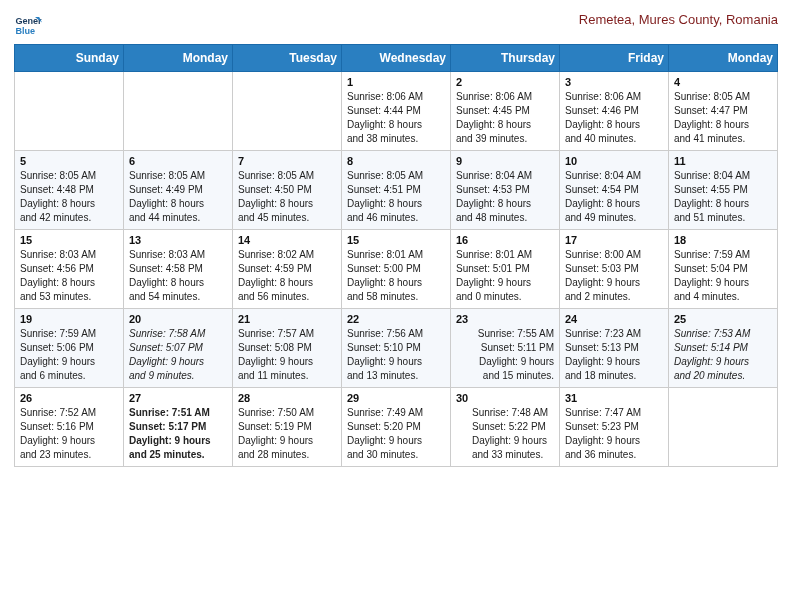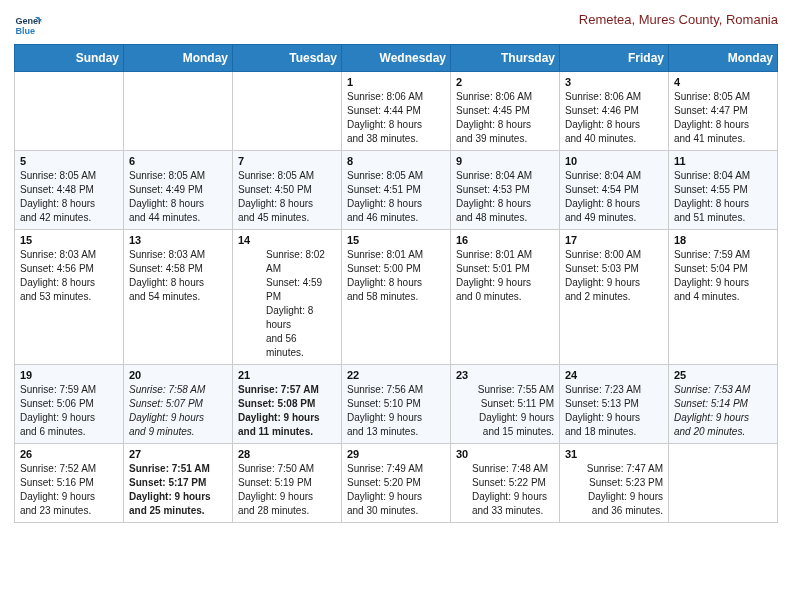--- a/index.html
+++ b/index.html
@@ -212,21 +212,21 @@
           </td>
           <td>
             <div class="day-num">13</div>
             <div class="day-info" style="white-space: pre-line;">Sunrise: 8:03 AM
 Sunset: 4:58 PM
 Daylight: 8 hours
 and 54 minutes.</div>
           </td>
           <td>
             <div class="day-num">14</div>
-            <div class="day-info" style="white-space: pre-line; margin-left: 28px;">Sunrise: 8:02 AM
+            <div class="day-info" style="white-space: pre-line;">Sunrise: 8:02 AM
 Sunset: 4:59 PM
 Daylight: 8 hours
 and 56 minutes.</div>
           </td>
           <td>
             <div class="day-num">15</div>
             <div class="day-info" style="white-space: pre-line;">Sunrise: 8:01 AM
 Sunset: 5:00 PM
 Daylight: 8 hours
 and 58 minutes.</div>
@@ -263,21 +263,21 @@
           </td>
           <td>
             <div class="day-num">20</div>
             <div class="day-info" style="white-space: pre-line; font-style: italic;">Sunrise: 7:58 AM
 Sunset: 5:07 PM
 Daylight: 9 hours
 and 9 minutes.</div>
           </td>
           <td>
             <div class="day-num">21</div>
-            <div class="day-info" style="white-space: pre-line; font-weight: bold;">Sunrise: 7:57 AM
+            <div class="day-info" style="white-space: pre-line;">Sunrise: 7:57 AM
 Sunset: 5:08 PM
 Daylight: 9 hours
 and 11 minutes.</div>
           </td>
           <td>
             <div class="day-num">22</div>
             <div class="day-info" style="white-space: pre-line;">Sunrise: 7:56 AM
 Sunset: 5:10 PM
 Daylight: 9 hours
 and 13 minutes.</div>
@@ -335,21 +335,21 @@
           </td>
           <td>
             <div class="day-num">30</div>
             <div class="day-info" style="white-space: pre-line; margin-left: 16px;">Sunrise: 7:48 AM
 Sunset: 5:22 PM
 Daylight: 9 hours
 and 33 minutes.</div>
           </td>
           <td>
             <div class="day-num">31</div>
-            <div class="day-info" style="white-space: pre-line; text-align: right;">Sunrise: 7:47 AM
+            <div class="day-info" style="white-space: pre-line;">Sunrise: 7:47 AM
 Sunset: 5:23 PM
 Daylight: 9 hours
 and 36 minutes.</div>
           </td>
           <td class="empty-cell"></td>
         </tr>
       </tbody>
   </table>
 </div>
 

